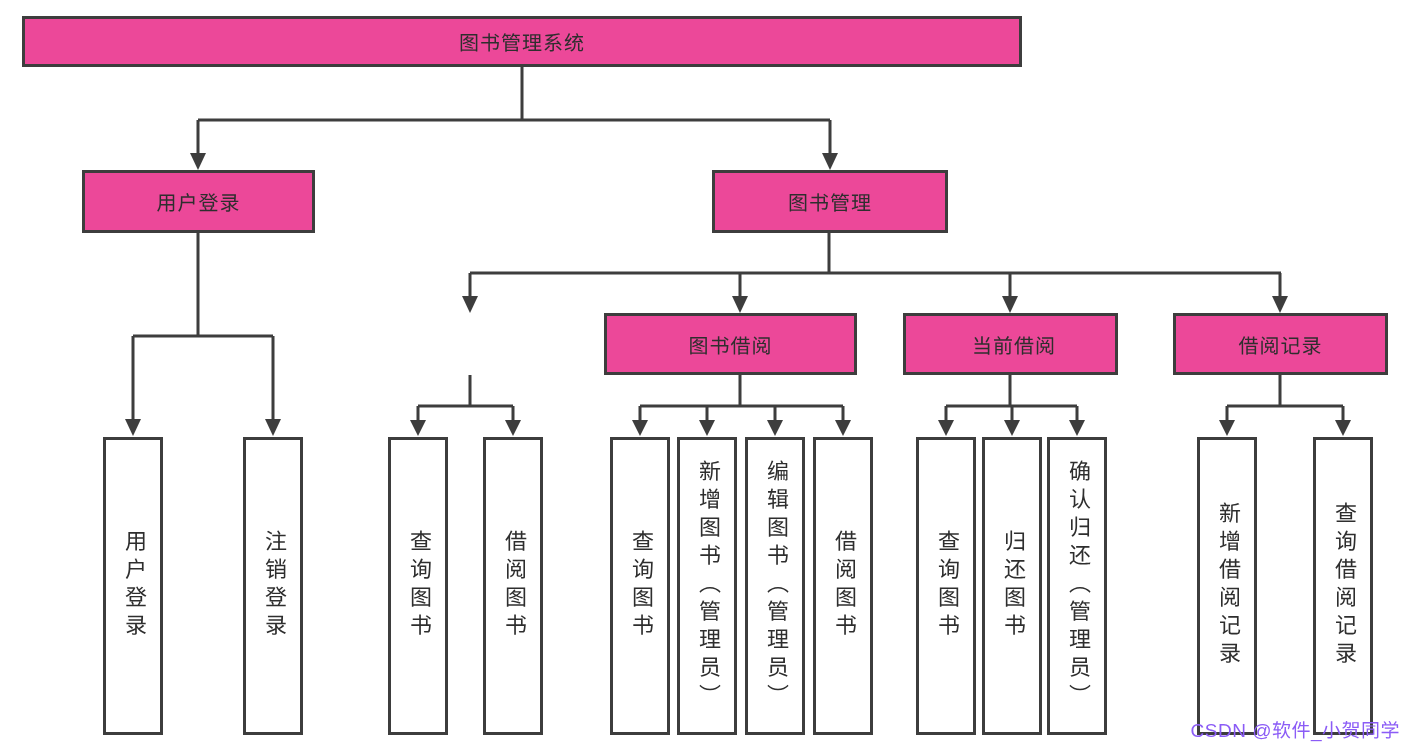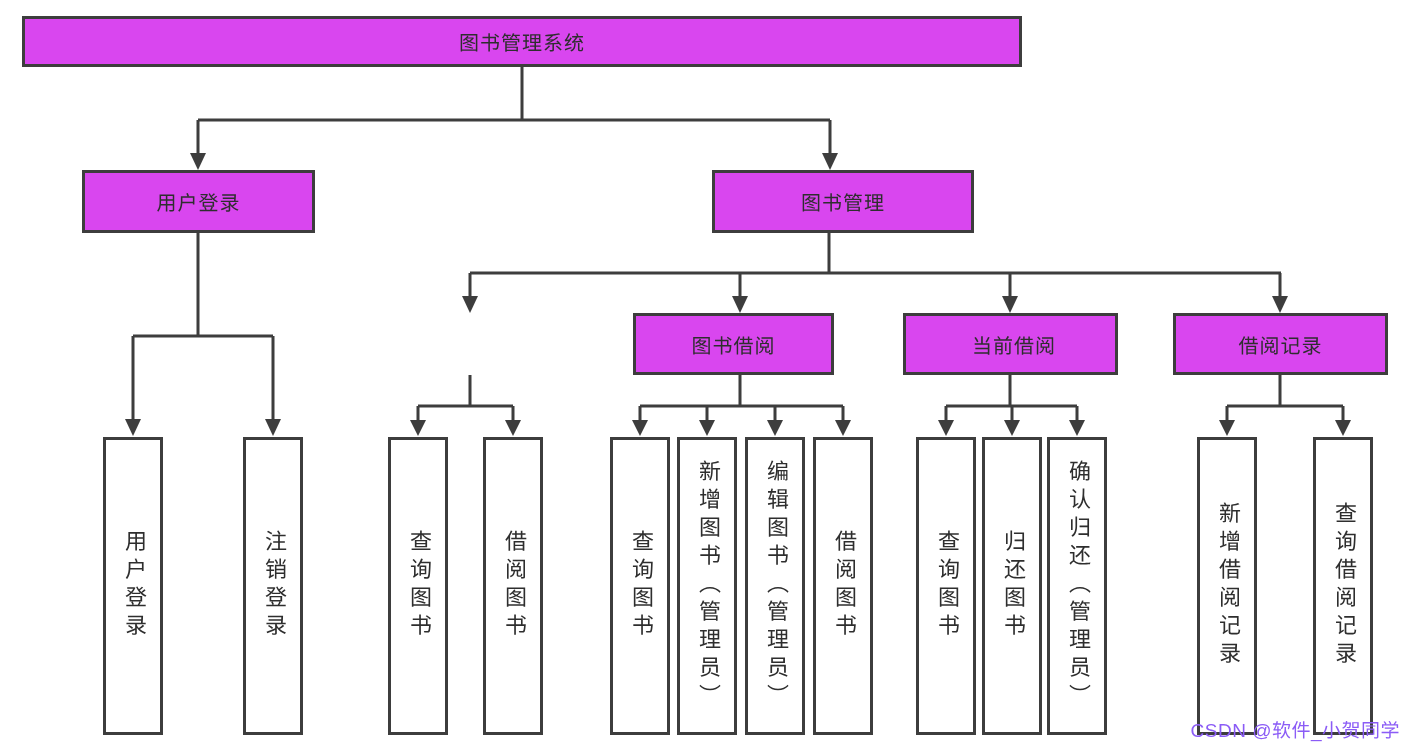--- a/index.html
+++ b/index.html
@@ -23,21 +23,21 @@
     fill: none;
   }
   .connector-layer polygon {
     fill: #3d3d3d;
     stroke: none;
   }
   .node {
     position: absolute;
     box-sizing: border-box;
     border: 3px solid #3d3d3d;
-    background: #d946ef;
+    background: #ec4899;
     display: flex;
     align-items: center;
     justify-content: center;
     font-size: 20px;
     letter-spacing: 1px;
     white-space: nowrap;
   }
   .leaf {
     position: absolute;
     box-sizing: border-box;
@@ -120,25 +120,25 @@
     </g>
   </svg>
 
   <div class="node" style="left:22px; top:16px; width:1000px; height:51px;">
     <span>图书管理系统</span>
   </div>
 
   <div class="node" style="left:82px; top:170px; width:233px; height:63px;">
     <span>用户登录</span>
   </div>
-  <div class="node" style="left:712px; top:170px; width:262px; height:63px;">
+  <div class="node" style="left:712px; top:170px; width:236px; height:63px;">
     <span>图书管理</span>
   </div>
 
-  <div class="node" style="left:633px; top:313px; width:201px; height:62px;">
+  <div class="node" style="left:604px; top:313px; width:253px; height:62px;">
     <span>图书借阅</span>
   </div>
   <div class="node" style="left:903px; top:313px; width:215px; height:62px;padding-left:7px;">
     <span>当前借阅</span>
   </div>
   <div class="node" style="left:1173px; top:313px; width:215px; height:62px;">
     <span>借阅记录</span>
   </div>
 
   <div class="leaf" style="left:103px; top:437px; width:60px; height:298px;">

